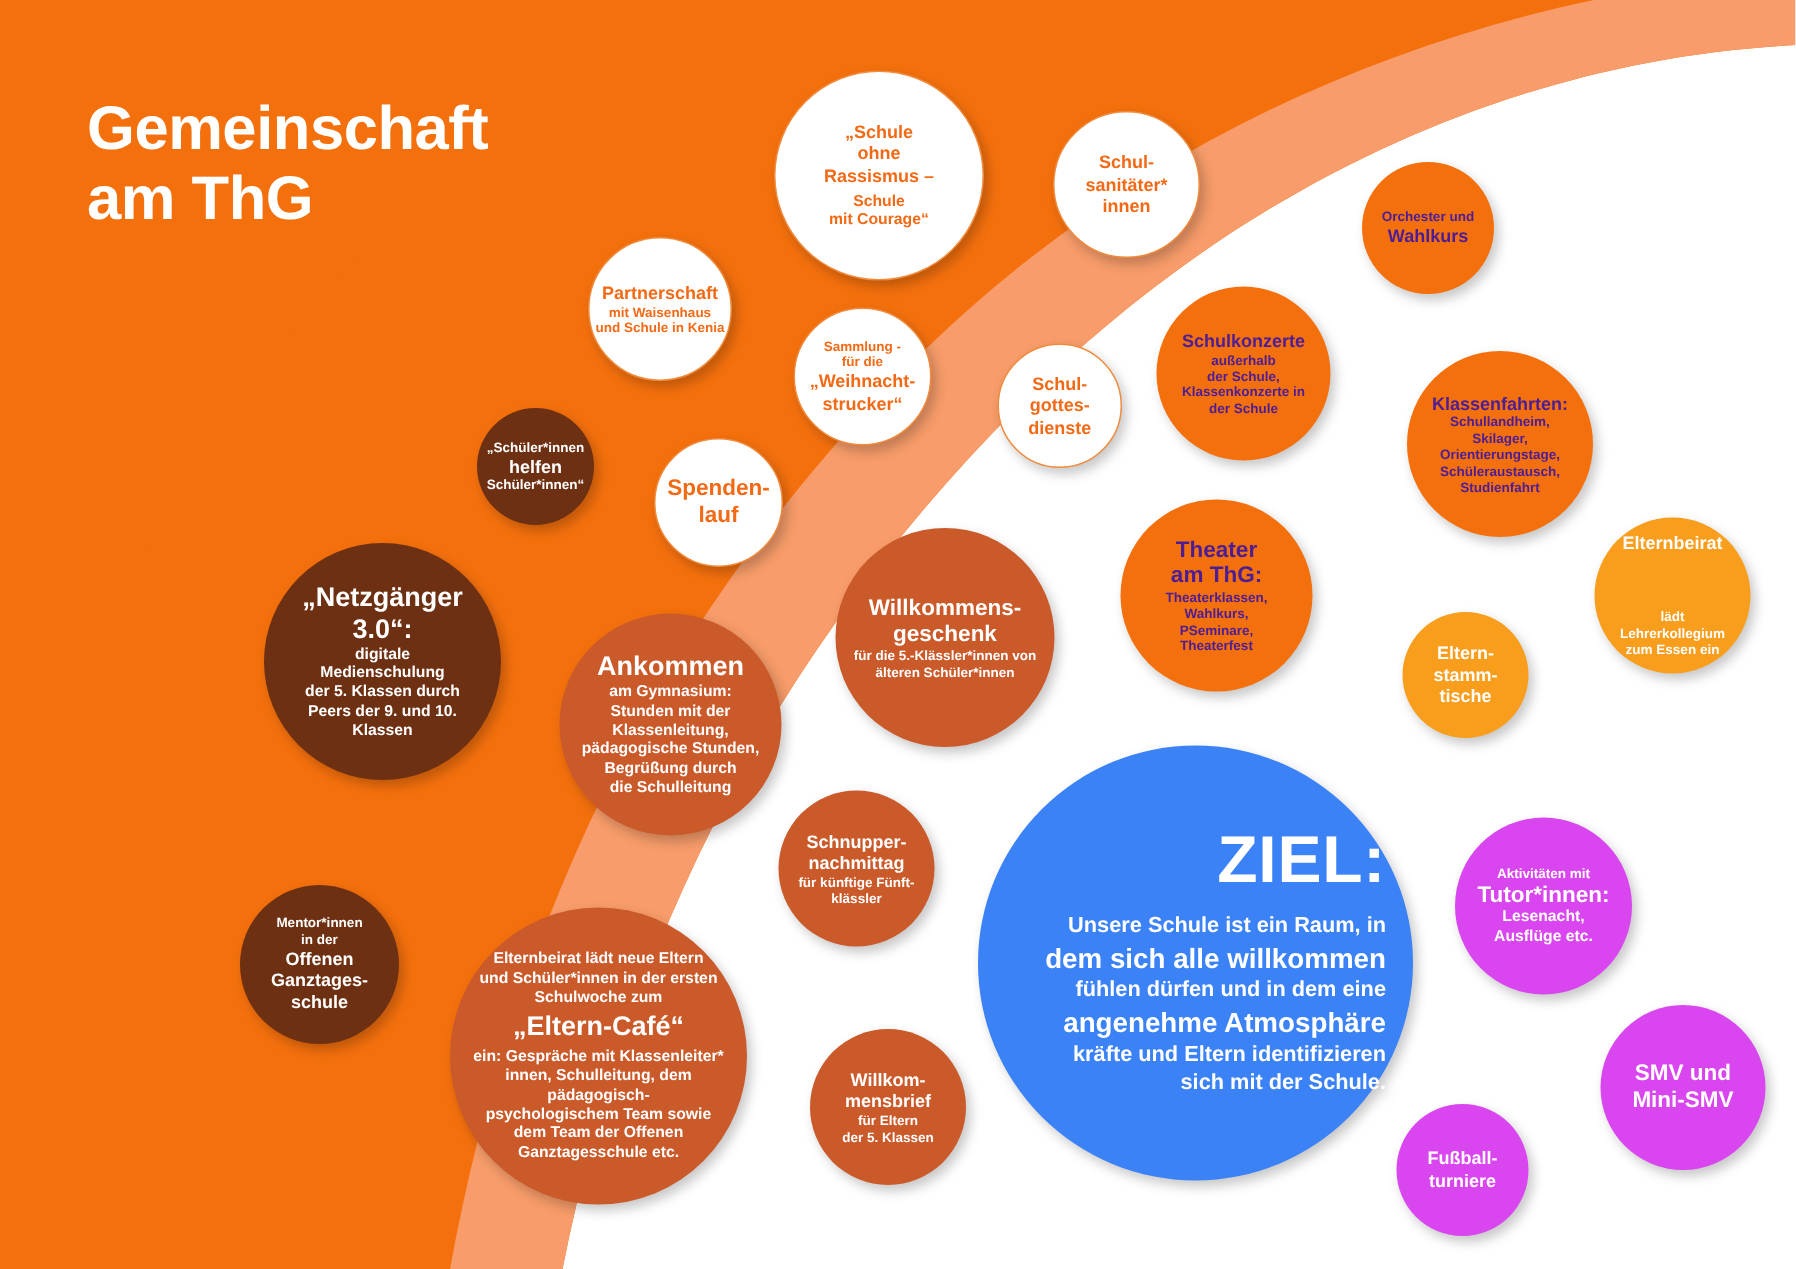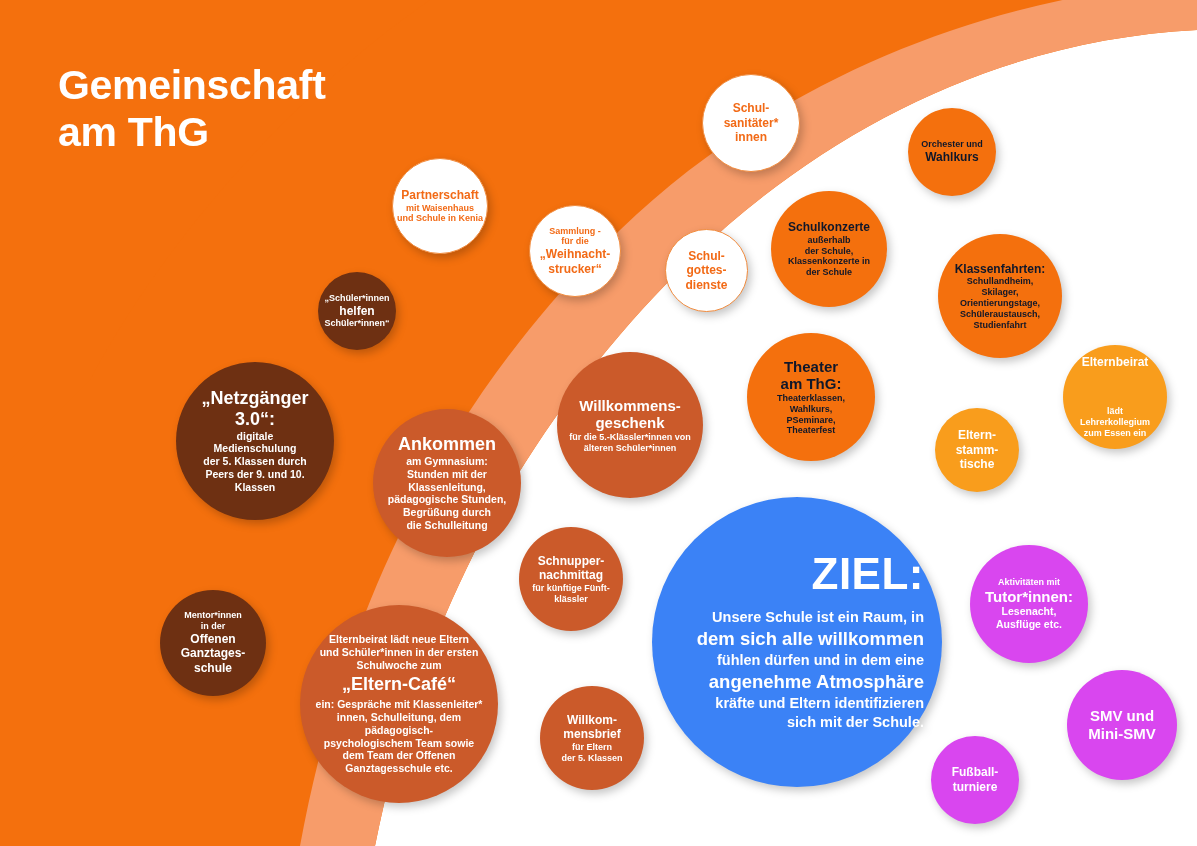--- a/index.html
+++ b/index.html
@@ -42,21 +42,21 @@
     justify-content:center;
     text-align:center;
     padding:4px;
     z-index:10;
     filter:drop-shadow(3px 4px 4px rgba(0,0,0,0.22));
   }
   .bubble .l{display:block;width:100%;}
 
   
   .c-white{background:#ffffff;border:1.4px solid #f08a3c;color:#f26a16;}
-  .c-orange{background:#f4700d;color:#0f172a;}
+  .c-orange{background:#f4700d;color:#4c1d95;}
   .c-amber{background:#f99d1c;color:#ffffff;}
   .c-salmon{background:#d946ef;color:#ffffff;}
   .c-terra{background:#cb5a2a;color:#ffffff;}
   .c-rust{background:#3b82f6;color:#ffffff;text-align:right;}
   .c-brown{background:#6e3012;color:#ffffff;}
 
   
   .t-xs{font-size:9px;font-weight:bold;line-height:1.2;}
   .t-sm{font-size:10.5px;font-weight:bold;line-height:1.22;}
   .t-md{font-size:12px;font-weight:bold;line-height:1.22;}
@@ -80,20 +80,27 @@
     <path fill="#f79c6a" d="M1197,30 C1000,40 820,130 680,270 C520,430 420,620 375,846
              H300
              C345,600 450,395 620,230 C770,85 980,-5 1197,-18 Z"></path>
 
     <path fill="#f4700d" d="M0,0 H430 C300,90 170,230 90,380 L0,470 Z"></path>
   </svg>
 
   <div id="title">Gemeinschaft
 am ThG</div>
 
+  <div class="bubble c-white" style="left:516px;top:47px;width:140px;height:140px;">
+    <span class="l t-md" style="white-space:pre-line;">„Schule
+ohne
+Rassismus –</span>
+    <span class="l t-sm sp2" style="white-space:pre-line;">Schule
+mit Courage“</span>
+  </div>
 
   <div class="bubble c-white" style="left:702px;top:74px;width:98px;height:98px;">
     <span class="l t-md" style="white-space:pre-line;">Schul-
 sanitäter*
 innen</span>
   </div>
 
   <div class="bubble c-orange" style="left:908px;top:108px;width:88px;height:88px;">
     <span class="l t-xs" style="white-space:pre-line;">Orchester und</span>
     <span class="l t-md" style="white-space:pre-line;">Wahlkurs</span>
@@ -141,20 +148,24 @@
 Lehrerkollegium
 zum Essen ein</span>
   </div>
 
   <div class="bubble c-brown" style="left:318px;top:272px;width:78px;height:78px;">
     <span class="l t-xs" style="white-space:pre-line;">„Schüler*innen</span>
     <span class="l t-md" style="white-space:pre-line;">helfen</span>
     <span class="l t-xs" style="white-space:pre-line;">Schüler*innen“</span>
   </div>
 
+  <div class="bubble c-white" style="left:436px;top:292px;width:86px;height:86px;">
+    <span class="l t-lg" style="white-space:pre-line;">Spenden-
+lauf</span>
+  </div>
 
   <div class="bubble c-brown" style="left:176px;top:362px;width:158px;height:158px;">
     <span class="l t-xl" style="white-space:pre-line;">„Netzgänger
 3.0“:</span>
     <span class="l t-sm" style="white-space:pre-line;">digitale
 Medienschulung
 der 5. Klassen durch
 Peers der 9. und 10.
 Klassen</span>
   </div>

